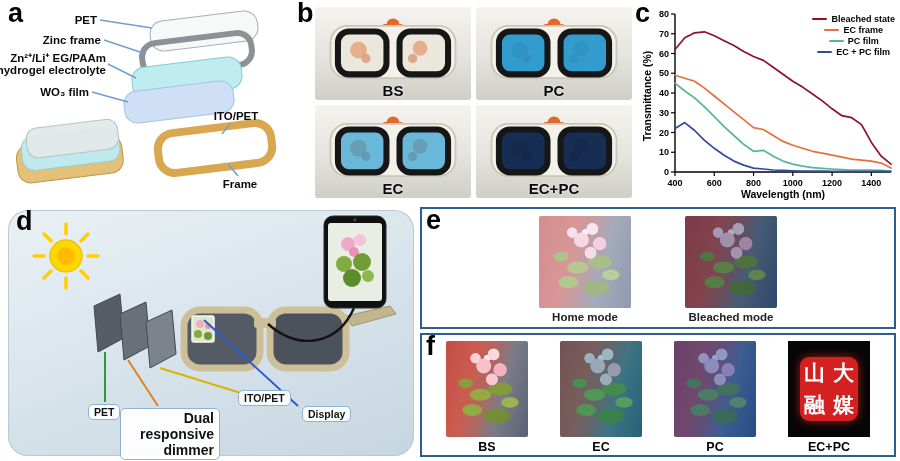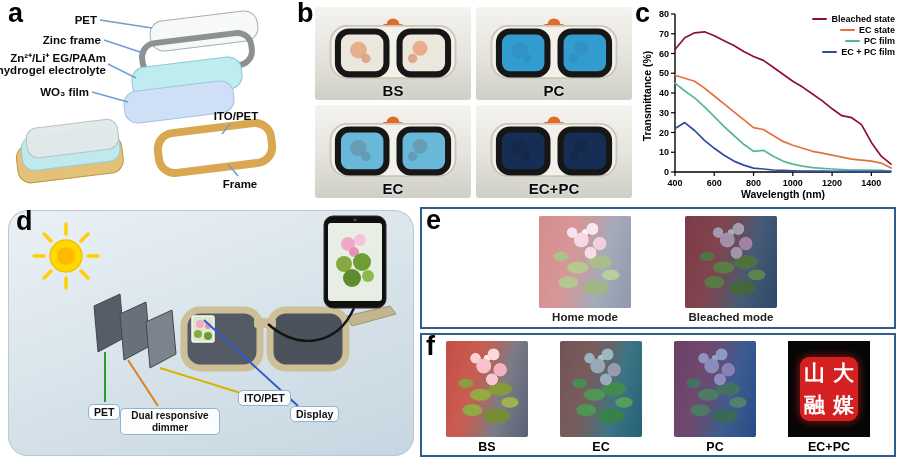--- a/index.html
+++ b/index.html
@@ -22,21 +22,21 @@
   .state-bs .lensfill{fill:rgba(233,229,218,0.50);}
   .state-pc .lensfill{fill:rgba(35,150,206,0.93);}
   .state-ec .lensfill{fill:rgba(66,170,216,0.78);}
   .state-ecpc .lensfill{fill:rgba(12,37,77,0.96);}
 
   
   #panel-c{position:absolute;left:635px;top:0;width:265px;height:203px;}
   #chart-wrap{position:absolute;left:6px;top:6px;width:258px;height:196px;}
   #plot-svg text{font-family:"Liberation Sans",sans-serif;}
   #chart-legend{position:absolute;right:4px;top:8px;display:flex;flex-direction:column;gap:1px;}
-  .legend-item{display:flex;align-items:center;gap:4px;font-size:9px;font-weight:bold;color:#000;justify-content:flex-end;}
+  .legend-item{display:flex;align-items:center;gap:4px;font-size:9px;font-weight:bold;color:#000;justify-content:center;}
   .legend-item .sw{display:inline-block;width:15px;height:2.6px;border-radius:1px;background:#888;}
 
   
   #panel-d{position:absolute;left:8px;top:210px;width:406px;height:246px;border-radius:20px;
            background:linear-gradient(160deg,#eaf1f5 0%,#d6e2ea 55%,#c6d6e0 100%);
            box-shadow:inset 0 0 0 1px #b9cad6;}
   .dbox{position:absolute;background:rgba(255,255,255,0.93);border:1.5px solid #8fb2d5;border-radius:5px;
         font-weight:bold;color:#111;padding:1px 5px;font-size:10.5px;line-height:1.15;text-align:center;}
 
   
@@ -240,21 +240,21 @@
           <polyline points="34.0,77.1 43.8,85.0 53.6,91.9 63.5,100.8 73.3,110.7 83.1,120.6 92.9,129.5 102.7,138.3 112.5,145.3 122.4,144.3 132.2,150.2 142.0,155.1 151.8,158.1 161.6,160.1 171.5,161.7 181.3,162.4 191.1,163.0 200.9,163.6 210.7,164.0 220.5,164.0 230.4,164.0 240.2,164.4 250.0,165.0" fill="none" stroke="#55B79A" stroke-width="1.7" stroke-linejoin="round" stroke-linecap="round"></polyline>
           <polyline points="34.0,122.5 43.8,116.6 53.6,124.5 63.5,134.4 73.3,142.3 83.1,149.2 92.9,155.1 102.7,159.1 112.5,162.1 122.4,163.0 132.2,164.0 142.0,164.4 151.8,164.8 161.6,165.0 171.5,165.2 181.3,165.2 191.1,165.4 200.9,165.4 210.7,165.4 220.5,165.4 230.4,165.4 240.2,165.4 250.0,165.6" fill="none" stroke="#2F4D9E" stroke-width="1.7" stroke-linejoin="round" stroke-linecap="round"></polyline>
         </svg>
       <div id="chart-legend">
         <div class="legend-item">
           <span class="sw" style="background: rgb(142, 16, 48);"></span>
           <span>Bleached state</span>
         </div>
         <div class="legend-item">
           <span class="sw" style="background: rgb(227, 113, 61);"></span>
-          <span>EC state</span>
+          <span>EC frame</span>
         </div>
         <div class="legend-item">
           <span class="sw" style="background: rgb(85, 183, 154);"></span>
           <span>PC film</span>
         </div>
         <div class="legend-item">
           <span class="sw" style="background: rgb(47, 77, 158);"></span>
           <span>EC + PC film</span>
         </div>
       </div>
@@ -308,23 +308,23 @@
         <circle cx="44" cy="60" r="6" fill="#8cb84d"></circle>
       </g>
       <g stroke-width="2">
         <line x1="97" y1="142" x2="97" y2="192" stroke="#2f9a2f"></line>
         <line x1="120" y1="150" x2="150" y2="196" stroke="#e0801e"></line>
         <line x1="152" y1="158" x2="236" y2="184" stroke="#d8b400"></line>
         <line x1="196" y1="110" x2="290" y2="196" stroke="#2a5ad0"></line>
       </g>
     </svg>
     <div class="dbox" style="left:80px;top:194px;">PET</div>
-    <div class="dbox" style="left:112px;top:198px;width:88px;font-size:10px;">Dual responsive dimmer</div>
+    <div class="dbox" style="left:112px;top:198px;width:88px;font-size:14px;text-align:right;">Dual responsive dimmer</div>
     <div class="dbox" style="left:230px;top:180px;">ITO/PET</div>
-    <div class="dbox" style="left:282px;top:196px;">Display</div>
+    <div class="dbox" style="left:294px;top:196px;">Display</div>
   </div>
 
   <div id="panel-e">
     <div class="plabel" style="left:4px;top:-2px;">e</div>
     <div class="photo-row-e">
       <div class="pfig">
         <div class="flower-photo ph-e ov-home"></div>
         <div class="cap-e">Home mode</div>
       </div>
       <div class="pfig">

